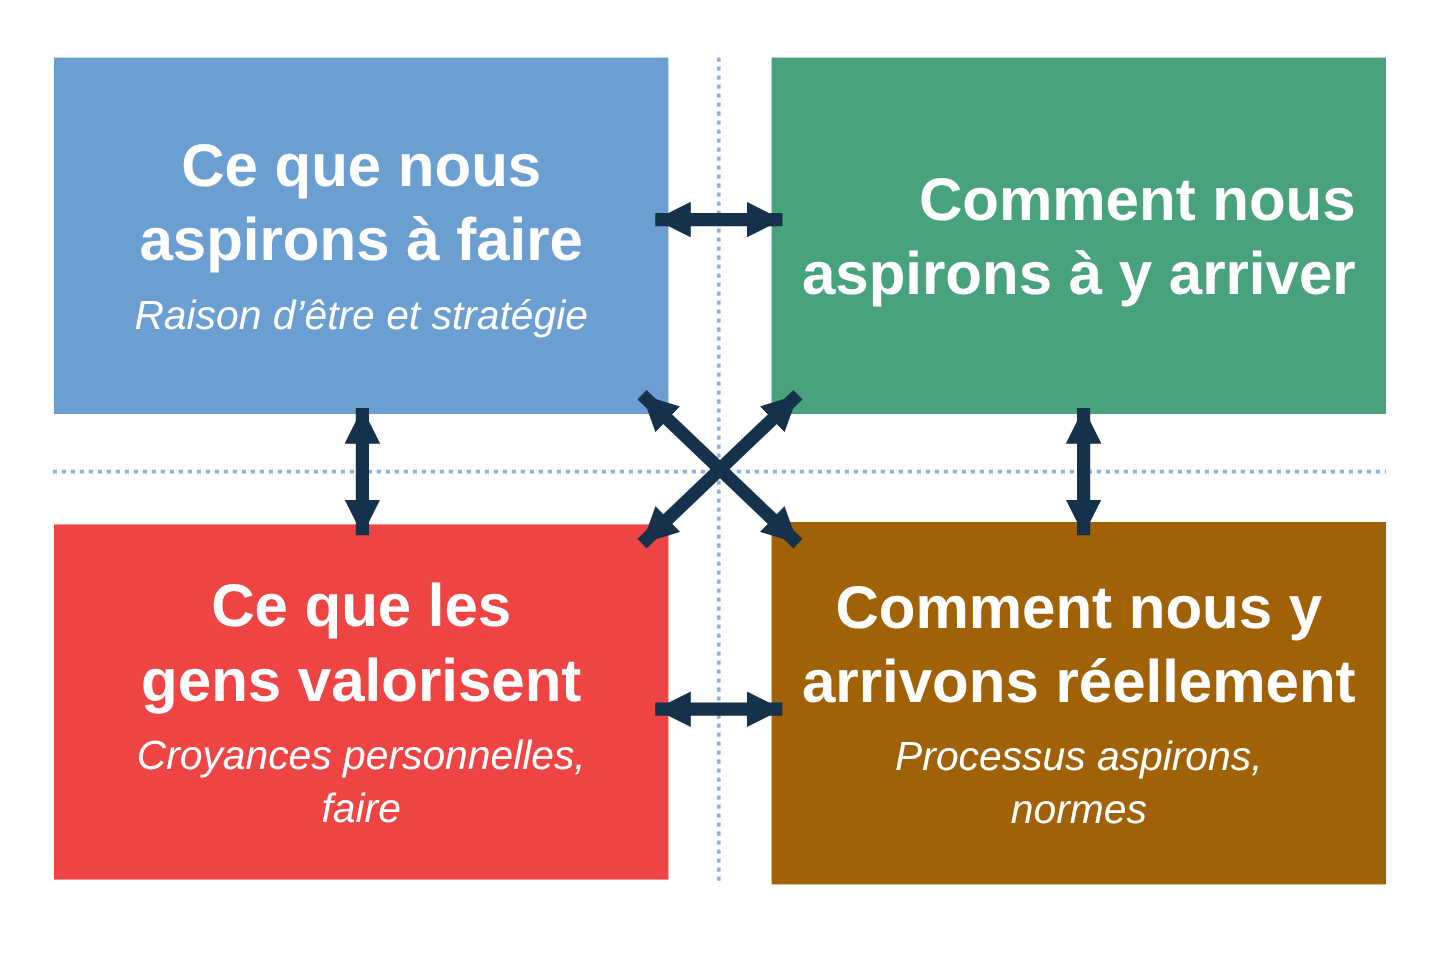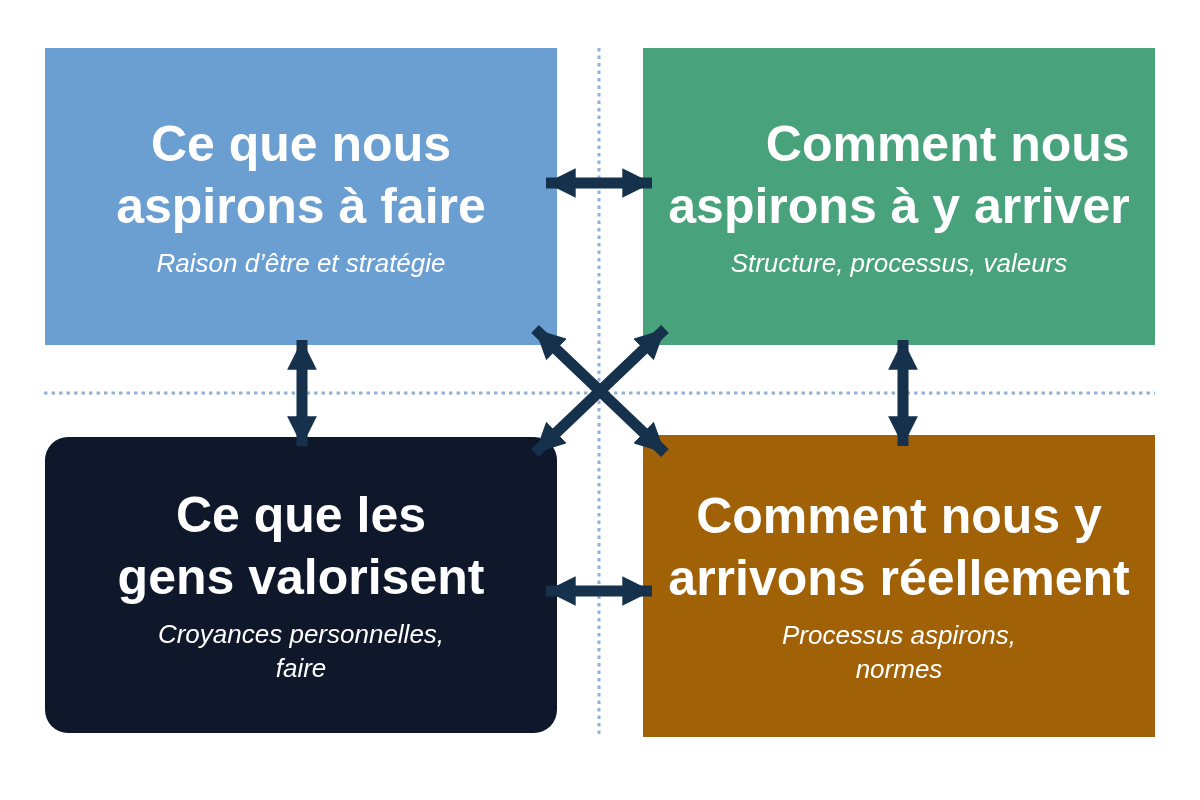--- a/index.html
+++ b/index.html
@@ -27,21 +27,21 @@
   .quad-tr { left: 643px; top: 48px;  width: 512px; height: 297px; }
   .quad-bl { left: 45px;  top: 437px; width: 512px; height: 296px; }
   .quad-br { left: 643px; top: 435px; width: 512px; height: 302px; }
   .q-title {
     font-size: 50px;
     font-weight: 700;
     line-height: 1.24;
     white-space: pre-line;
   }
   .q-subtitle {
-    font-size: 26px;
+    font-size: 34px;
     font-style: italic;
     font-weight: 400;
     line-height: 1.3;
     margin-top: 10px;
     white-space: pre-line;
   }
   .overlay {
     position: absolute;
     left: 0; top: 0;
     width: 1200px;
@@ -56,24 +56,23 @@
 
   <div class="quad quad-tl" style="background: rgb(107, 159, 209);">
     <div class="q-title">Ce que nous
 aspirons à faire</div>
     <div class="q-subtitle">Raison d’être et stratégie</div>
   </div>
 
   <div class="quad quad-tr" style="background: rgb(72, 162, 124); text-align: right;">
     <div class="q-title">Comment nous
 aspirons à y arriver</div>
-    <div class="q-subtitle">Structure, processus, valeurs</div>
   </div>
 
-  <div class="quad quad-bl" style="background: #0f172a; border-radius: 23px;">
+  <div class="quad quad-bl" style="background: #ef4444;">
     <div class="q-title">Ce que les
 gens valorisent</div>
     <div class="q-subtitle">Croyances personnelles,
 faire</div>
   </div>
 
   <div class="quad quad-br" style="background: #a16207;">
     <div class="q-title">Comment nous y
 arrivons réellement</div>
     <div class="q-subtitle">Processus aspirons,

